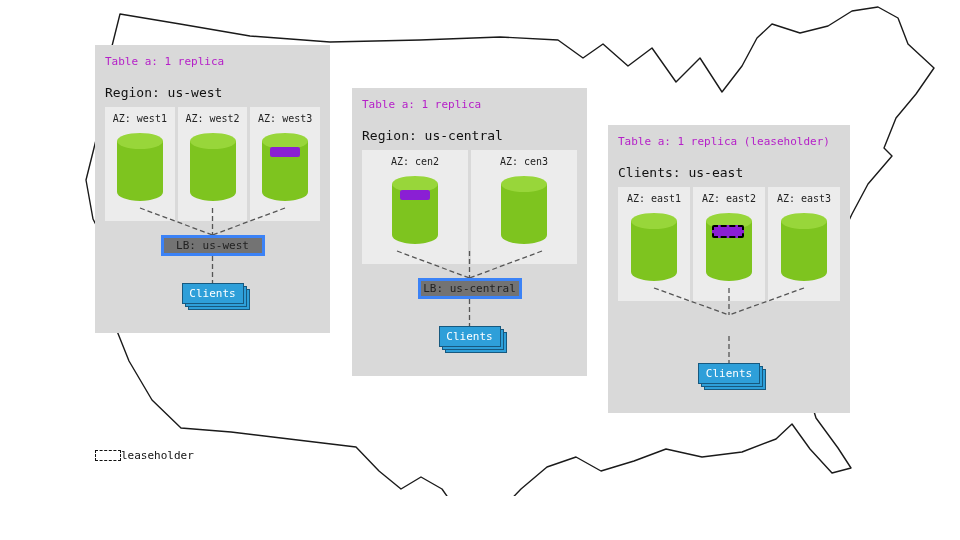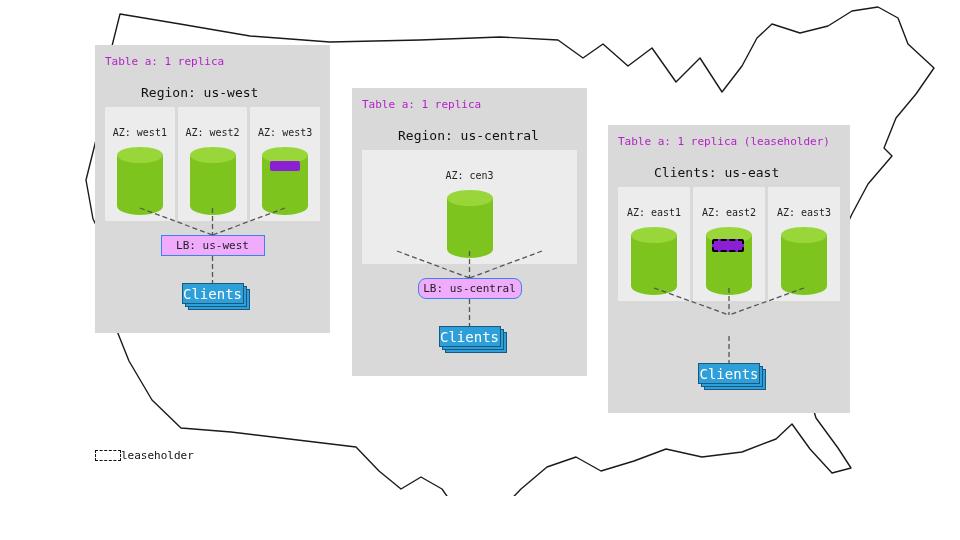--- a/index.html
+++ b/index.html
@@ -12,29 +12,28 @@
   .panel {
     position:absolute; height:288px; background:#d9d9d9; z-index:2;
   }
   .table-label {
     position:absolute; left:10px; top:10px; font-size:11px; color:#b51fc8;
     white-space:nowrap;
   }
   .region-label {
     position:absolute; left:10px; top:40px; font-size:13px; color:#111111;
     white-space:nowrap;
-    margin-left:36px;
   }
   .az-row {
     position:absolute; left:10px; right:10px; top:62px; height:114px;
     display:flex; gap:3px;
   }
   .az-col { flex:1; background:#ececec; position:relative; }
   .az-label {
-    padding-top:20px; text-align:center; font-size:10px; color:#222222;
+    padding-top:6px; text-align:center; font-size:10px; color:#222222;
     white-space:nowrap;
   }
   .cyl { position:relative; width:46px; height:68px; margin:9px auto 0 auto; }
   .cyl-body {
     position:absolute; left:0; top:8px; width:46px; height:60px;
     background:#7ec41f; border-radius:0 0 50% 50% / 0 0 9px 9px;
   }
   .cyl-top {
     position:absolute; left:0; top:0; width:46px; height:16px;
     background:#98d63a; border-radius:50%;
@@ -44,34 +43,34 @@
     background:#8a1fd4; border-radius:2px; z-index:2;
   }
   .band.leaseholder {
     left:6px; top:12px; width:28px; height:9px; border:2px dashed #000000;
   }
   .connectors { position:absolute; left:0; top:0; z-index:1; }
   .connectors line { stroke:#555555; stroke-width:1.3; stroke-dasharray:5 3; }
 
   .lb {
     position:absolute; top:190px; width:104px; height:21px;
-    background:#f0abfc; border:1px solid #3b82f6; box-sizing:border-box;
+    background:#737373; border:3px solid #3b82f6; box-sizing:border-box;
     font-size:11px; color:#222; display:flex; align-items:center; justify-content:center;
     white-space:nowrap; z-index:2;
   }
   .clients-stack { position:absolute; top:238px; width:62px; height:21px; z-index:2; }
   .clients-layer {
     position:absolute; width:62px; height:21px; box-sizing:border-box;
     background:#2e9fd9; border:1px solid #17597f;
   }
   .clients-layer.l2 { left:6px; top:6px; }
   .clients-layer.l1 { left:3px; top:3px; }
   .clients {
     position:absolute; left:0; top:0; width:62px; height:21px; box-sizing:border-box;
-    background:#2e9fd9; border:1px solid #17597f; color:#ffffff; font-size:14px;
+    background:#2e9fd9; border:1px solid #17597f; color:#ffffff; font-size:11px;
     display:flex; align-items:center; justify-content:center;
   }
 
   .legend { position:absolute; left:95px; top:449px; z-index:2; display:flex; align-items:center; }
   .legend-swatch {
     width:24px; height:9px; border:1.5px dashed #111111; background:transparent;
   }
   .legend-label { font-size:11px; color:#111111; }
 </style>
 </head>
@@ -133,34 +132,42 @@
       <div class="clients-layer l1"></div>
       <div class="clients">Clients</div>
     </div>
   </div>
 
   <div class="panel" style="left:352px; top:88px; width:235px;">
     <div class="table-label">Table a: 1 replica</div>
     <div class="region-label">Region: us-central</div>
     <div class="az-row">
       <div class="az-col">
+        <div class="az-label">AZ: cen2</div>
+        <div class="cyl">
+          <div class="cyl-body"></div>
+          <div class="cyl-top"></div>
+          <div class="band"></div>
+        </div>
+      </div>
+      <div class="az-col">
         <div class="az-label">AZ: cen3</div>
         <div class="cyl">
           <div class="cyl-body"></div>
           <div class="cyl-top"></div>
         </div>
       </div>
     </div>
     <svg class="connectors" width="235" height="288">
       <line x1="45" y1="163" x2="117.5" y2="190"></line>
       <line x1="117.5" y1="163" x2="117.5" y2="190"></line>
       <line x1="190" y1="163" x2="117.5" y2="190"></line>
       <line x1="117.5" y1="211" x2="117.5" y2="238"></line>
     </svg>
-    <div class="lb" style="left:65.5px;border-radius:8px;">LB: us-central</div>
+    <div class="lb" style="left:65.5px;">LB: us-central</div>
     <div class="clients-stack" style="left:86.5px;">
       <div class="clients-layer l2"></div>
       <div class="clients-layer l1"></div>
       <div class="clients">Clients</div>
     </div>
   </div>
 
   <div class="panel" style="left:608px; top:125px; width:242px;text-decoration:underline;">
     <div class="table-label">Table a: 1 replica (leaseholder)</div>
     <div class="region-label">Clients: us-east</div>

